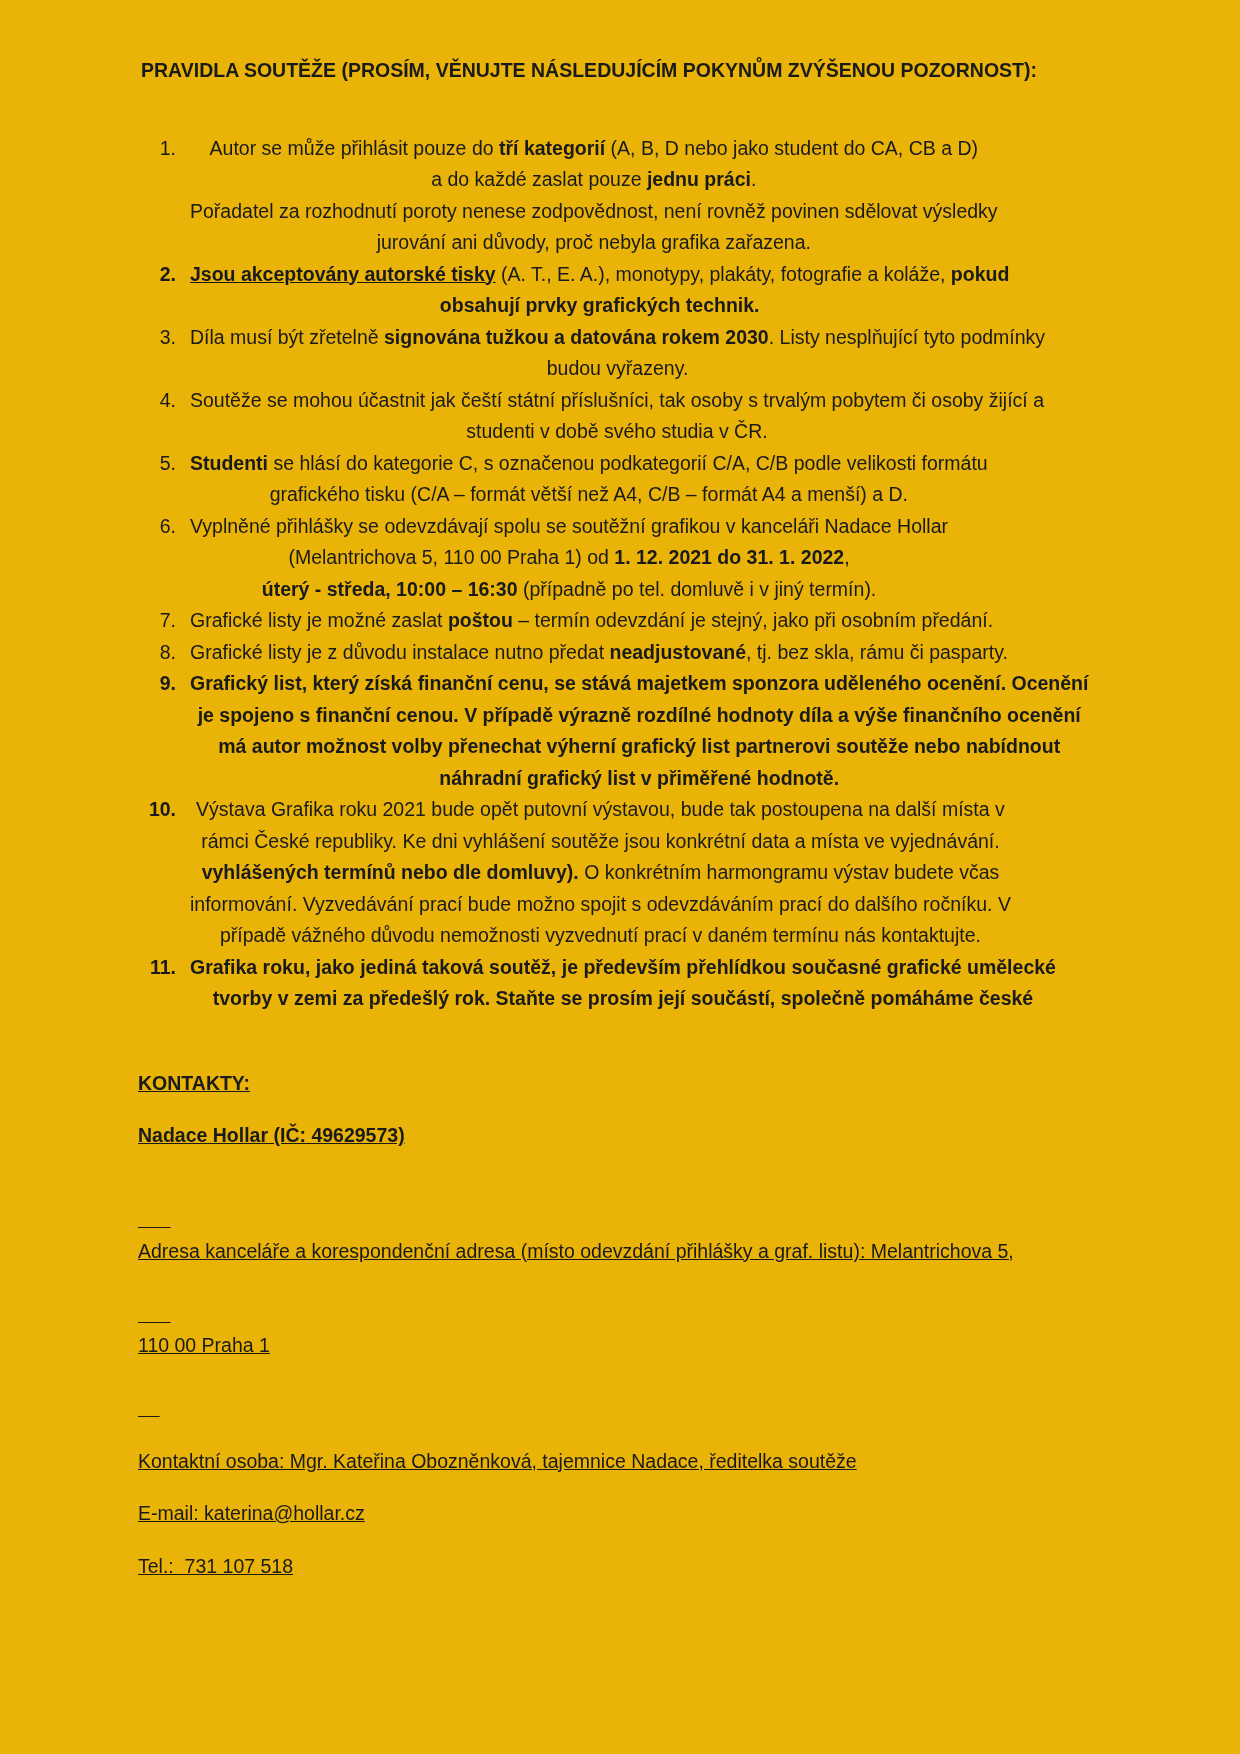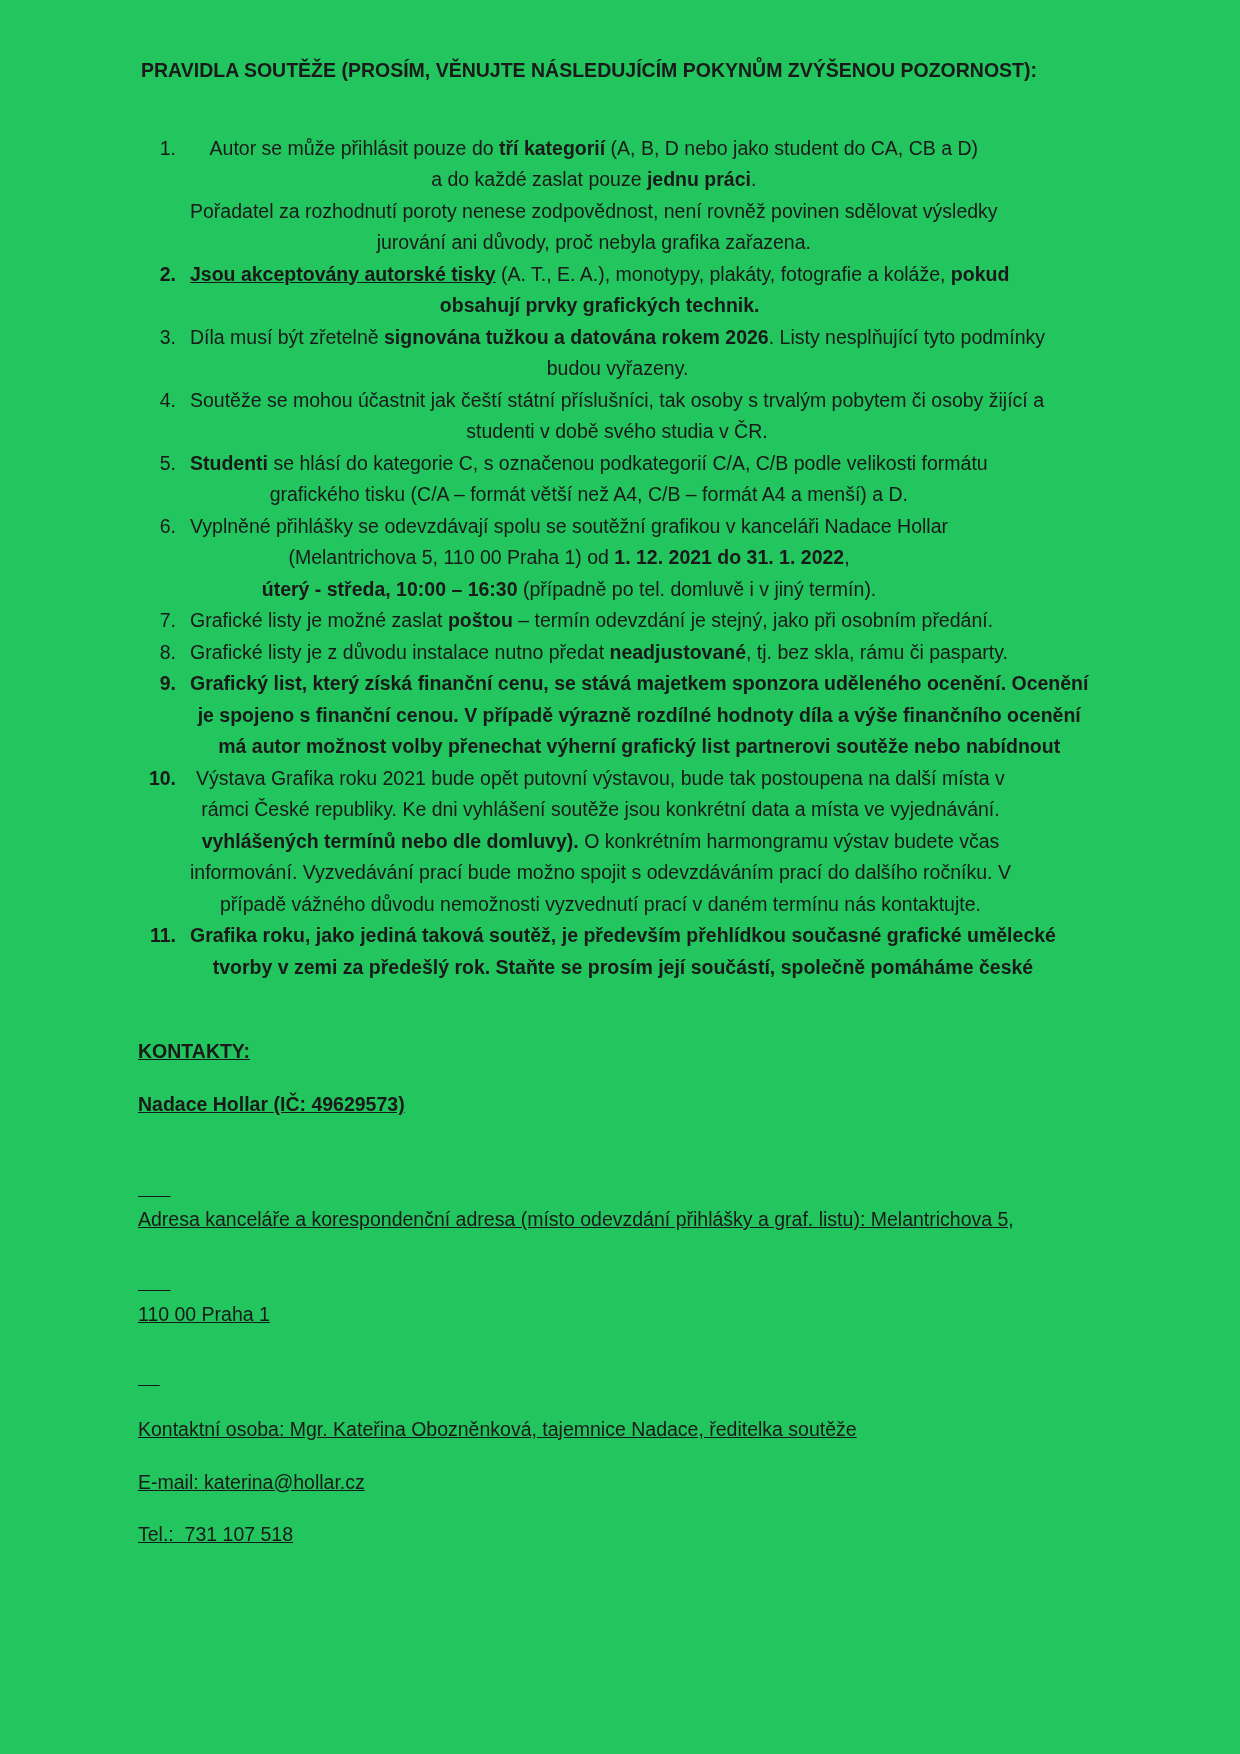--- a/index.html
+++ b/index.html
@@ -2,21 +2,21 @@
 <html lang="cs"><head>
 <meta charset="utf-8">
 <style>
   * { box-sizing: border-box; }
   html, body { margin: 0; padding: 0; background: #ffffff; }
   .page {
     position: relative;
     width: 1240px;
     height: 1754px;
     overflow: hidden;
-    background: #22c55e;
+    background: #eab308;
     color: #1a1a1a;
     font-family: "Liberation Sans", sans-serif;
     font-size: 19.5px;
     line-height: 31.5px;
     padding: 55px 60px 0 138px;
   }
   .doc-title {
     font-weight: 700;
     text-align: center;
     width: 902px;
@@ -57,21 +57,21 @@
       <div class="rule">
         <div class="rule-num bold">2.</div>
         <div class="rule-body">
           <div class="rule-line"><span class="bold underline">Jsou akceptovány autorské tisky</span><span> (A. T., E. A.), monotypy, plakáty, fotografie a koláže, </span><span class="bold">pokud</span></div>
           <div class="rule-line"><span class="bold">obsahují prvky grafických technik.</span></div>
         </div>
       </div>
       <div class="rule">
         <div class="rule-num">3.</div>
         <div class="rule-body">
-          <div class="rule-line"><span>Díla musí být zřetelně </span><span class="bold">signována tužkou a datována rokem 2026</span><span>. Listy nesplňující tyto podmínky</span></div>
+          <div class="rule-line"><span>Díla musí být zřetelně </span><span class="bold">signována tužkou a datována rokem 2030</span><span>. Listy nesplňující tyto podmínky</span></div>
           <div class="rule-line"><span>budou vyřazeny.</span></div>
         </div>
       </div>
       <div class="rule">
         <div class="rule-num">4.</div>
         <div class="rule-body">
           <div class="rule-line"><span>Soutěže se mohou účastnit jak čeští státní příslušníci, tak osoby s trvalým pobytem či osoby žijící a</span></div>
           <div class="rule-line"><span>studenti v době svého studia v ČR.</span></div>
         </div>
       </div>
@@ -101,20 +101,21 @@
         <div class="rule-body">
           <div class="rule-line"><span>Grafické listy je z důvodu instalace nutno předat </span><span class="bold">neadjustované</span><span>, tj. bez skla, rámu či pasparty.</span></div>
         </div>
       </div>
       <div class="rule">
         <div class="rule-num bold">9.</div>
         <div class="rule-body">
           <div class="rule-line"><span class="bold">Grafický list, který získá finanční cenu, se stává majetkem sponzora uděleného ocenění. Ocenění</span></div>
           <div class="rule-line"><span class="bold">je spojeno s finanční cenou. V případě výrazně rozdílné hodnoty díla a výše finančního ocenění</span></div>
           <div class="rule-line"><span class="bold">má autor možnost volby přenechat výherní grafický list partnerovi soutěže nebo nabídnout</span></div>
+          <div class="rule-line"><span class="bold">náhradní grafický list v přiměřené hodnotě.</span></div>
         </div>
       </div>
       <div class="rule">
         <div class="rule-num bold">10.</div>
         <div class="rule-body">
           <div class="rule-line"><span>Výstava Grafika roku 2021 bude opět putovní výstavou, bude tak postoupena na další místa v</span></div>
           <div class="rule-line"><span>rámci České republiky. Ke dni vyhlášení soutěže jsou konkrétní data a místa ve vyjednávání.</span></div>
           <div class="rule-line"><span class="bold">vyhlášených termínů nebo dle domluvy).</span><span> O konkrétním harmongramu výstav budete včas</span></div>
           <div class="rule-line"><span>informování. Vyzvedávání prací bude možno spojit s odevzdáváním prací do dalšího ročníku. V</span></div>
           <div class="rule-line"><span>případě vážného důvodu nemožnosti vyzvednutí prací v daném termínu nás kontaktujte.</span></div>

